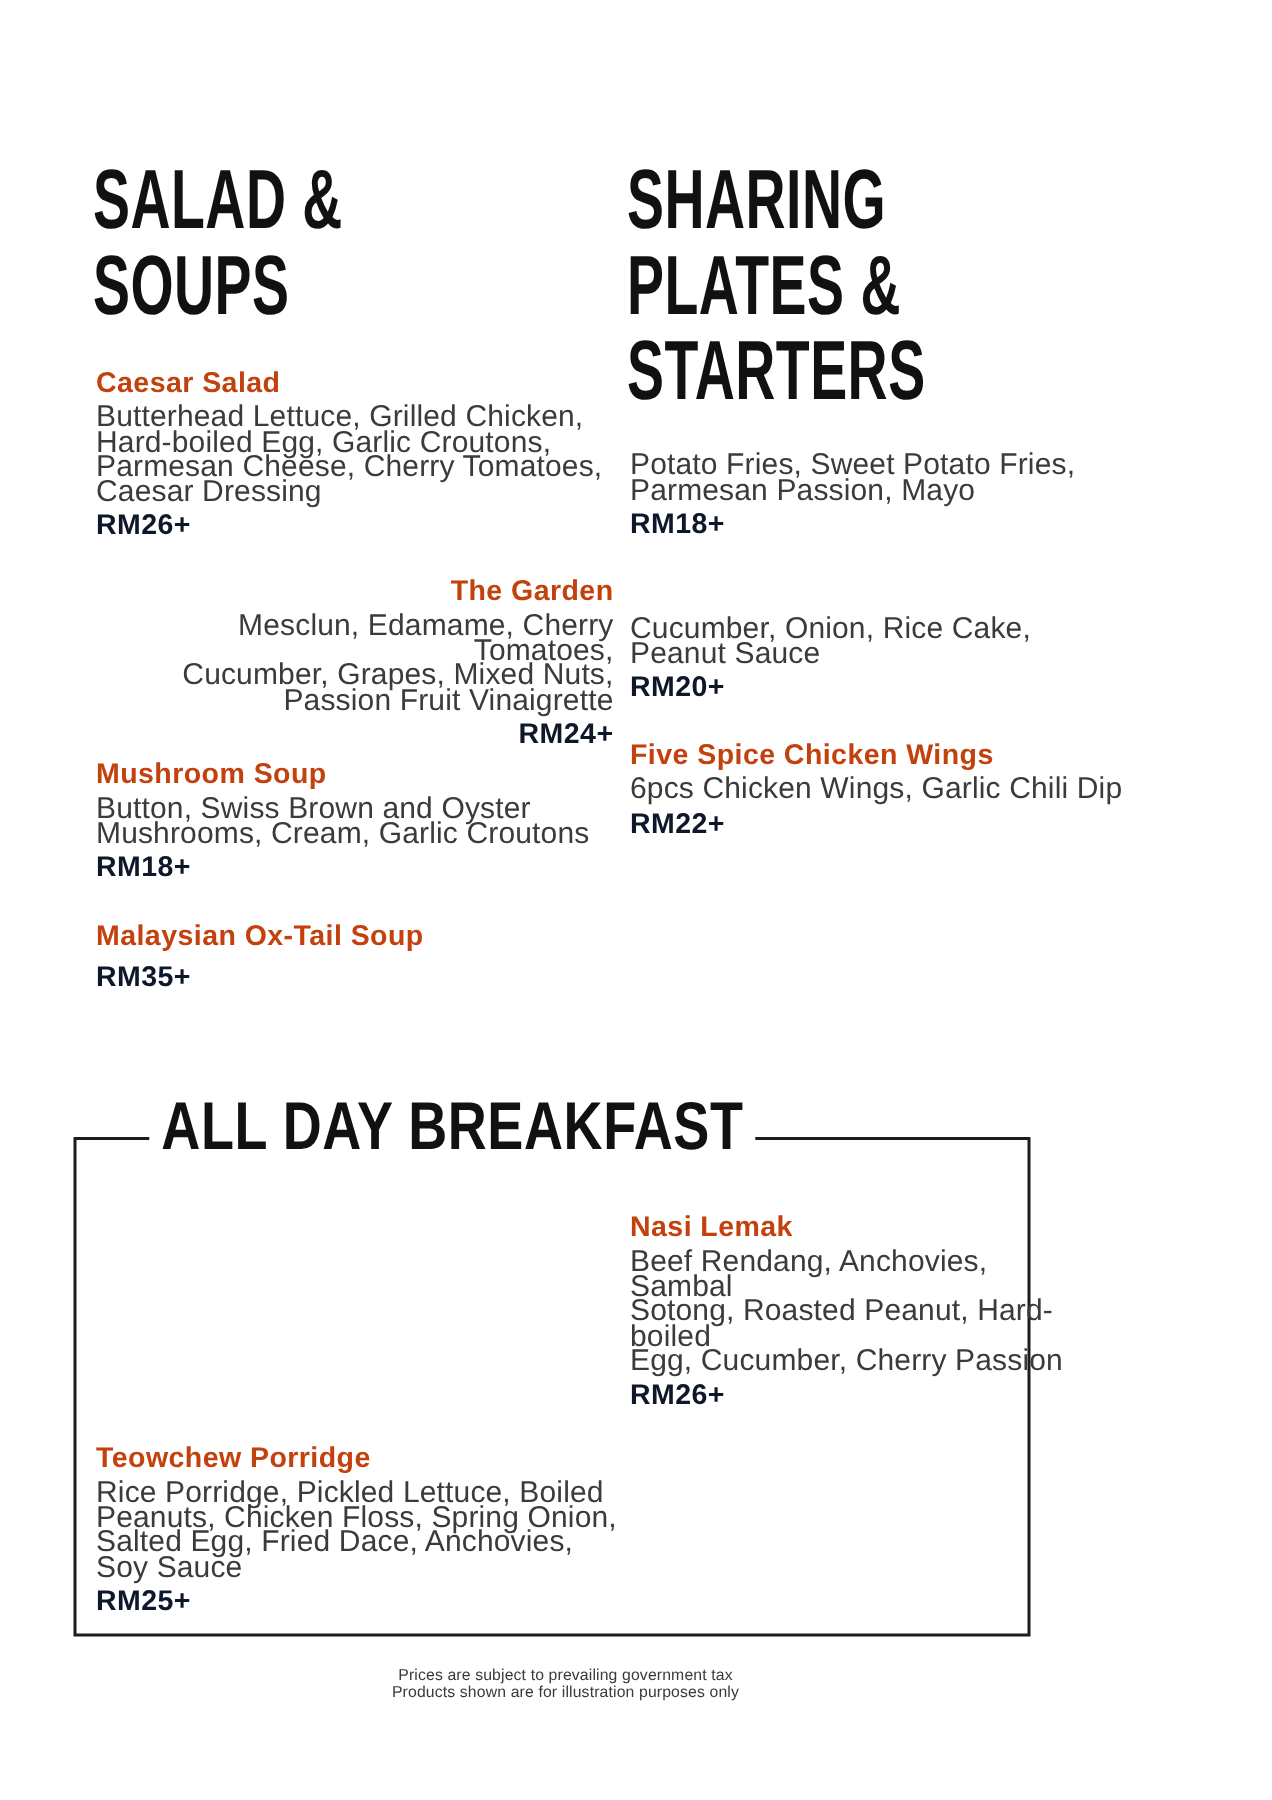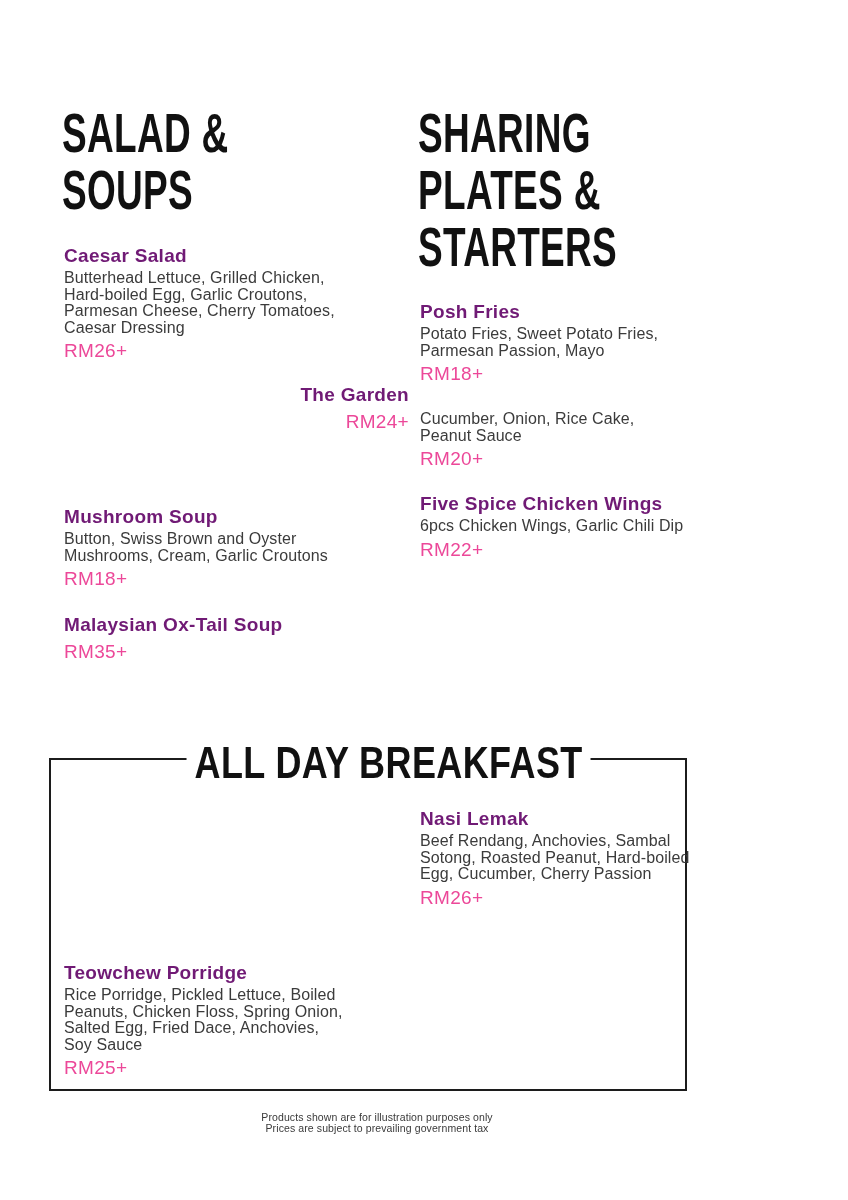--- a/index.html
+++ b/index.html
@@ -15,41 +15,41 @@
   .section-heading{position:absolute;margin:0;font-weight:700;color:#111111;}
   .section-heading .hline{
     display:block;
     font-size:56px;line-height:57px;letter-spacing:0.5px;
     transform:scaleX(0.66);transform-origin:left top;
     white-space:nowrap;
   }
   
   .menu-item{position:absolute;}
   .item-name{
-    font-size:19px;font-weight:700;color:#701a75;
+    font-size:19px;font-weight:700;color:#c2410c;
     letter-spacing:0.3px;line-height:24px;margin:0;
     white-space:nowrap;
   }
   .item-desc{
-    font-size:16px;line-height:16.5px;color:#3b3b3b;
+    font-size:20px;line-height:16.5px;color:#3b3b3b;
     letter-spacing:0.1px;margin:2px 0 0 0;
     white-space:pre-line;
   }
   .item-price{
-    font-size:19px;font-weight:400;color:#ec4899;
+    font-size:19px;font-weight:700;color:#0f172a;
     letter-spacing:0.3px;line-height:24px;margin:3px 0 0 0;
   }
   
   .breakfast-box{
     position:absolute;left:49px;top:758px;width:634px;height:329px;
     border:2px solid #1c1c1c;background:transparent;
   }
   .breakfast-title-wrap{
     position:absolute;left:49px;top:726px;width:656px;
-    text-align:center;z-index:2;margin:12px;
+    z-index:2;margin:0;
   }
   .breakfast-title-wrap .btitle{
     display:inline-block;background:#ffffff;padding:0 10px;
     font-size:45px;line-height:50px;font-weight:700;color:#111111;
     letter-spacing:0.5px;white-space:nowrap;
     transform:scaleX(0.80);transform-origin:center top;
   }
   
   .footer-note{
     position:absolute;left:49px;top:1112px;width:656px;
@@ -77,37 +77,39 @@
     <div class="item-name">Caesar Salad</div>
     <div class="item-desc">Butterhead Lettuce, Grilled Chicken,
 Hard-boiled Egg, Garlic Croutons,
 Parmesan Cheese, Cherry Tomatoes,
 Caesar Dressing</div>
     <div class="item-price">RM26+</div>
   </div>
 
   <div class="menu-item" style="left:64px;top:383px;width:345px;text-align:right;">
     <div class="item-name">The Garden</div>
+    <div class="item-desc">Mesclun, Edamame, Cherry Tomatoes,
+Cucumber, Grapes, Mixed Nuts,
+Passion Fruit Vinaigrette</div>
     <div class="item-price">RM24+</div>
   </div>
 
   <div class="menu-item" style="left:64px;top:505px;width:345px;">
     <div class="item-name">Mushroom Soup</div>
     <div class="item-desc">Button, Swiss Brown and Oyster
 Mushrooms, Cream, Garlic Croutons</div>
     <div class="item-price">RM18+</div>
   </div>
 
   <div class="menu-item" style="left:64px;top:613px;width:345px;">
     <div class="item-name">Malaysian Ox-Tail Soup</div>
     <div class="item-price">RM35+</div>
   </div>
 
   <div class="menu-item" style="left:420px;top:300px;width:330px;">
-    <div class="item-name">Posh Fries</div>
     <div class="item-desc">Potato Fries, Sweet Potato Fries,
 Parmesan Passion, Mayo</div>
     <div class="item-price">RM18+</div>
   </div>
 
   <div class="menu-item" style="left:420px;top:409px;width:330px;">
     <div class="item-desc">Cucumber, Onion, Rice Cake,
 Peanut Sauce</div>
     <div class="item-price">RM20+</div>
   </div>
@@ -135,17 +137,17 @@
   <div class="menu-item" style="left:64px;top:961px;width:350px;z-index:3;">
     <div class="item-name">Teowchew Porridge</div>
     <div class="item-desc">Rice Porridge, Pickled Lettuce, Boiled
 Peanuts, Chicken Floss,  Spring Onion,
 Salted Egg, Fried Dace, Anchovies,
 Soy Sauce</div>
     <div class="item-price">RM25+</div>
   </div>
 
   <div class="footer-note">
+    <div>Prices are subject to prevailing government tax</div>
     <div>Products shown are for illustration purposes only</div>
-    <div>Prices are subject to prevailing government tax</div>
   </div>
 
 </div>
 
 </body></html>

